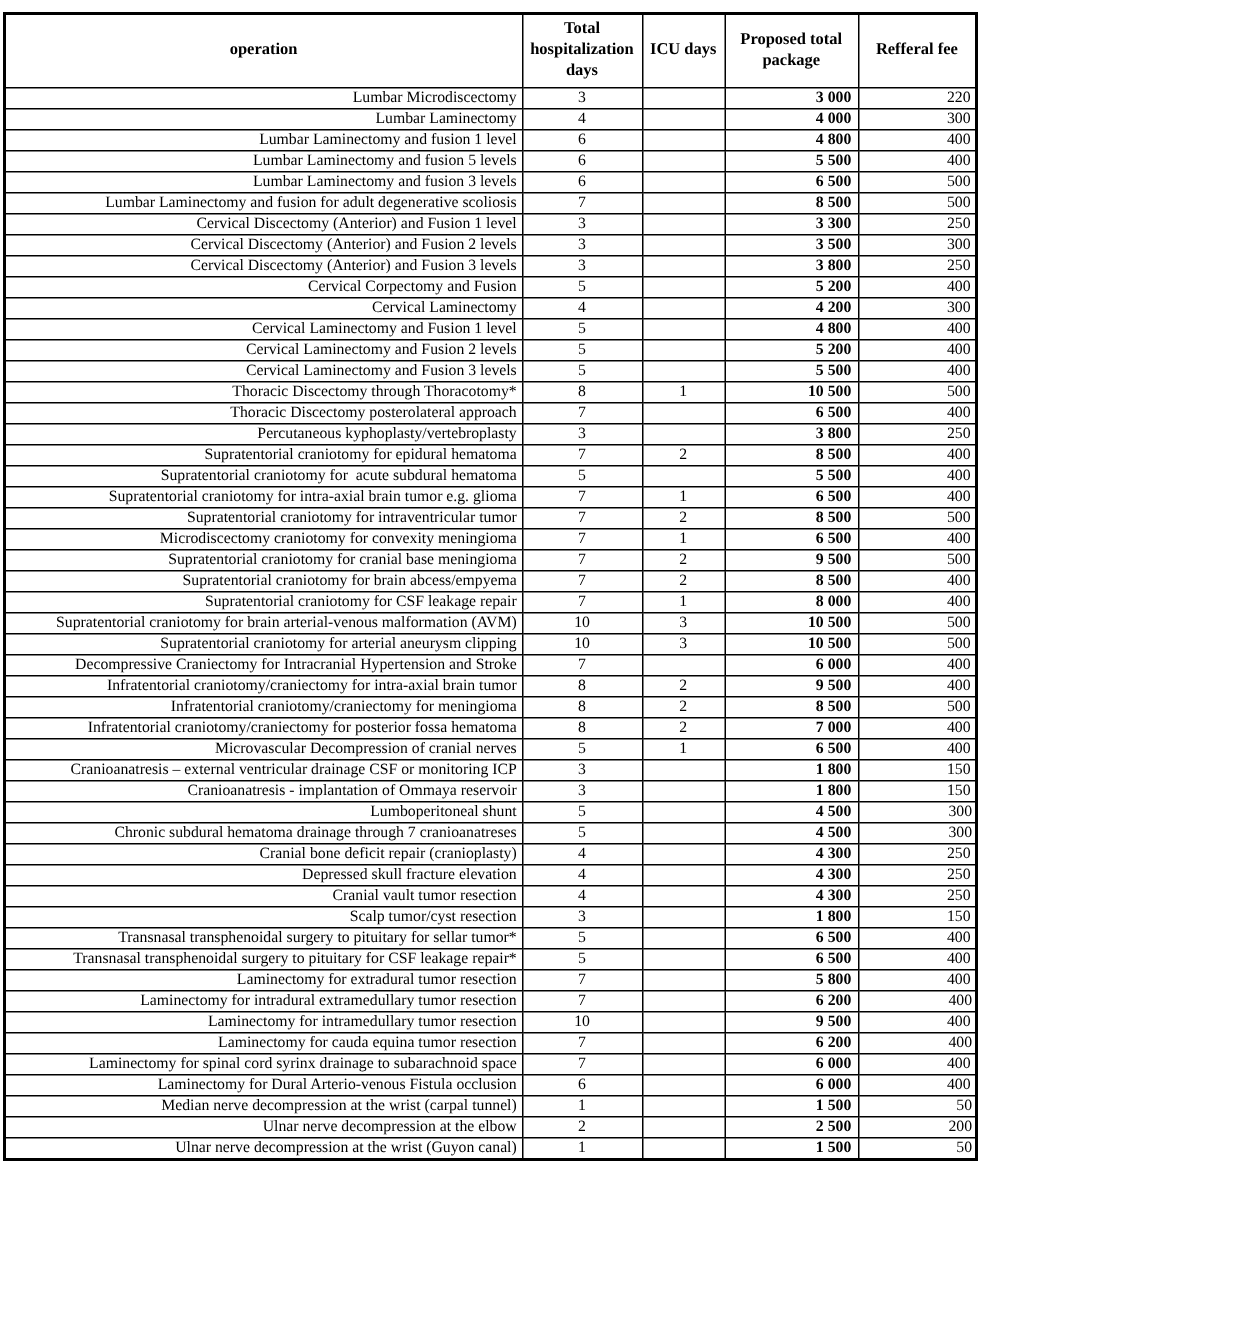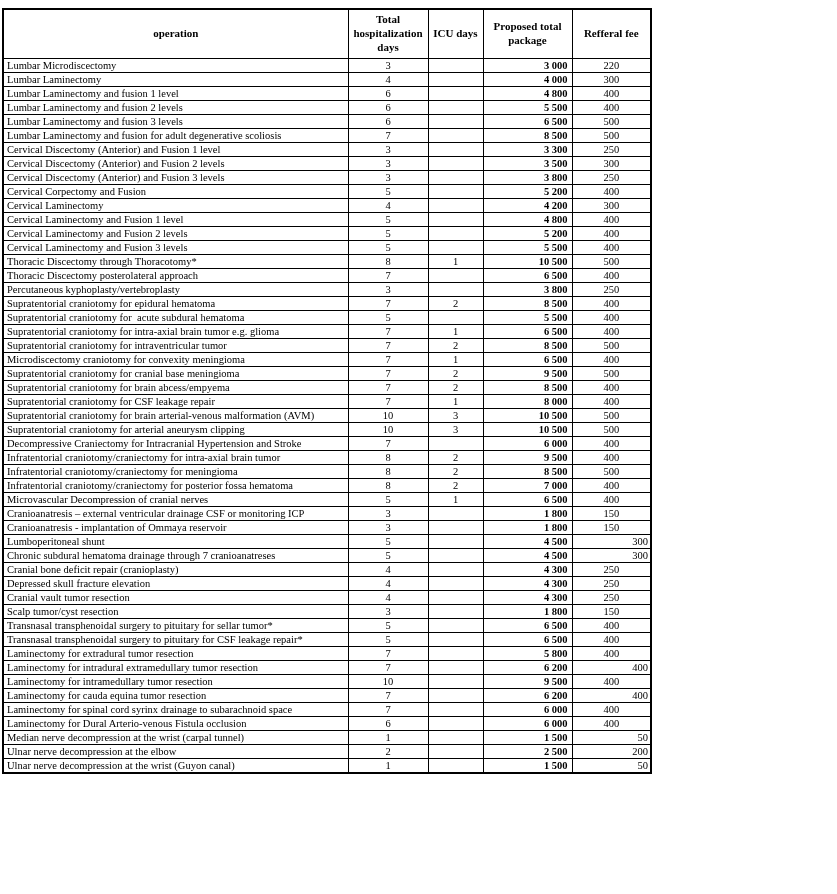--- a/index.html
+++ b/index.html
@@ -9,24 +9,24 @@
     position:absolute; left:2px; top:8px;
     width:648px; border-collapse:collapse; table-layout:fixed;
     border:2px solid #000; font-size:10.5px;
   }
   table.ops th, table.ops td { border:1px solid #000; overflow:hidden; }
   table.ops thead th {
     font-weight:bold; font-size:11px; text-align:center; vertical-align:middle;
     height:44px; padding:2px 3px; line-height:1.25;
   }
   table.ops tbody td { height:13px; line-height:13px; padding:0 3px; white-space:pre; }
-  td.op  { text-align:left; }
+  td.op  { text-align:right; }
   td.num { text-align:center; }
   td.pkg { text-align:right; font-weight:bold; padding-right:4px !important;margin-left:40px; }
-  td.fee { text-align:center; }
+  td.fee { text-align:right; }
   td.fee.right { text-align:right; padding-right:2px !important; }
 </style>
 </head>
 <body>
 
 <div class="sheet">
   <table class="ops">
     <colgroup>
       <col style="width:345px">
       <col style="width:80px">
@@ -59,21 +59,21 @@
     <td class="fee">300</td>
   </tr>
         <tr>
     <td class="op">Lumbar Laminectomy and fusion 1 level</td>
     <td class="num">6</td>
     <td class="num"></td>
     <td class="pkg">4 800</td>
     <td class="fee">400</td>
   </tr>
         <tr>
-    <td class="op">Lumbar Laminectomy and fusion 2 levels</td>
+    <td class="op">Lumbar Laminectomy and fusion 5 levels</td>
     <td class="num">6</td>
     <td class="num"></td>
     <td class="pkg">5 500</td>
     <td class="fee">400</td>
   </tr>
         <tr>
     <td class="op">Lumbar Laminectomy and fusion 3 levels</td>
     <td class="num">6</td>
     <td class="num"></td>
     <td class="pkg">6 500</td>

